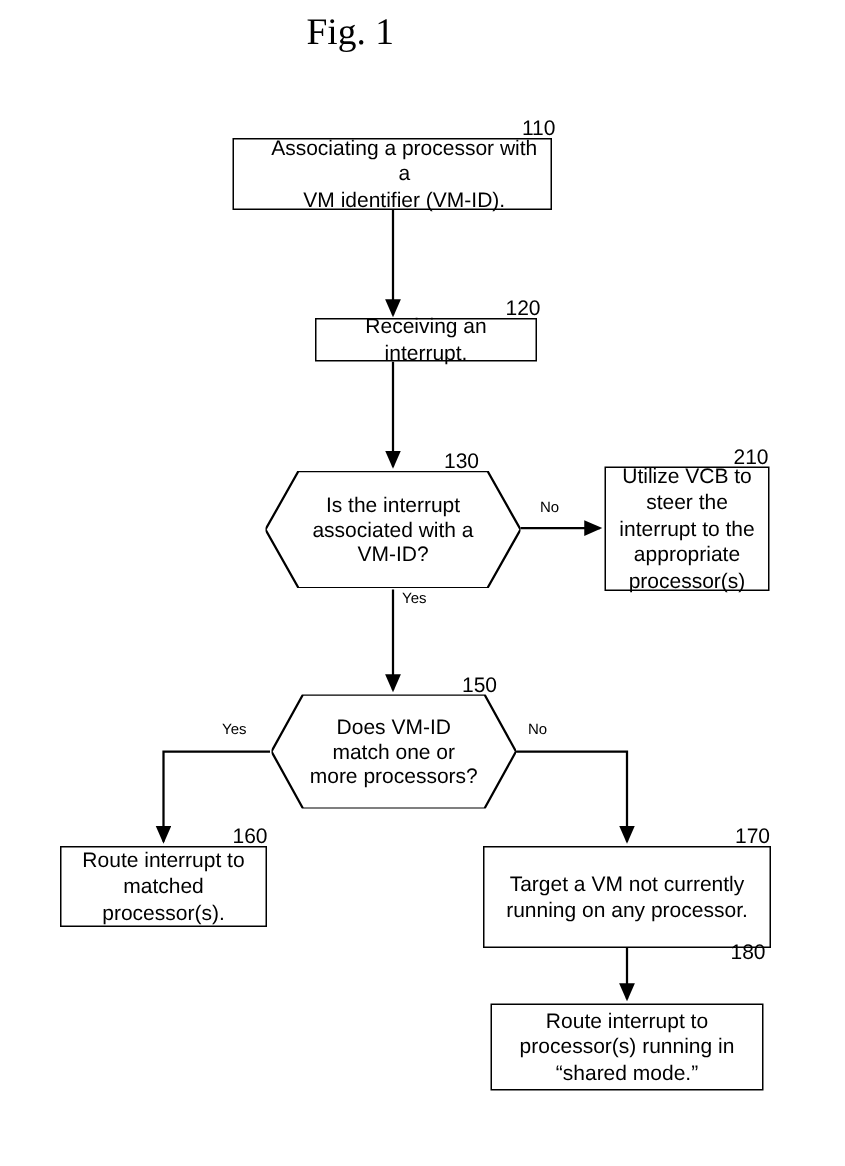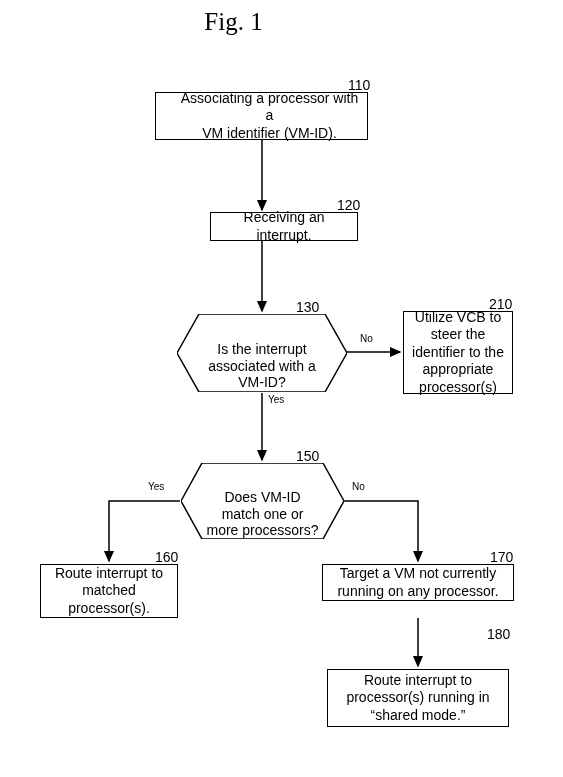--- a/index.html
+++ b/index.html
@@ -52,21 +52,20 @@
     width: 100%;
     height: 100%;
     left: 0;
     top: 0;
     display: flex;
     align-items: center;
     justify-content: center;
     text-align: center;
     font-size: 14px;
     line-height: 1.2;
-    margin-top: 13px;
   }
   svg.connectors {
     position: absolute;
     top: 0;
     left: 0;
     width: 563px;
     height: 777px;
     pointer-events: none;
   }
 </style>
@@ -119,26 +118,26 @@
 VM-ID?</span>
   </div>
 </div>
 <div class="edge-label" style="left:360px; top:333px;">No</div>
 <div class="edge-label" style="left:268px; top:394px;">Yes</div>
 
 <div class="ref" style="left:489px; top:296px;">210</div>
 <div class="box" style="left:403px; top:311px; width:110px; height:83px;">
   <span style="white-space:pre-line;">Utilize VCB to
 steer the
-identifier to the
+interrupt to the
 appropriate
 processor(s)</span>
 </div>
 
-<div class="ref" style="left:296px; top:448px;">150</div>
+<div class="ref" style="left:308px; top:448px;">150</div>
 <div class="hex" style="left:181px; top:463px; width:163px; height:76px;">
   <svg width="163" height="76" viewBox="0 0 163 76">
     <polygon points="21,0 142,0 163,38 142,76 21,76 0,38" fill="#fff" stroke="#000" stroke-width="1.5"></polygon>
   </svg>
   <div class="hex-text">
     <span style="white-space:pre-line;text-align:center;">Does VM-ID
 match one or
 more processors?</span>
   </div>
 </div>
@@ -146,21 +145,21 @@
 <div class="edge-label" style="left:352px; top:481px;">No</div>
 
 <div class="ref" style="left:155px; top:549px;">160</div>
 <div class="box" style="left:40px; top:564px; width:138px; height:54px;">
   <span style="white-space:pre-line;">Route interrupt to
 matched
 processor(s).</span>
 </div>
 
 <div class="ref" style="left:490px; top:549px;">170</div>
-<div class="box" style="left:322px; top:564px; width:192px; height:37px;">
+<div class="box" style="left:322px; top:564px; width:192px; height:68px;">
   <span style="white-space:pre-line;">Target a VM not currently
 running on any processor.</span>
 </div>
 
 <div class="ref" style="left:487px; top:626px;">180</div>
 <div class="box" style="left:327px; top:669px; width:182px; height:58px;">
   <span style="white-space:pre-line;">Route interrupt to
 processor(s) running in
 “shared mode.”</span>
 </div>

